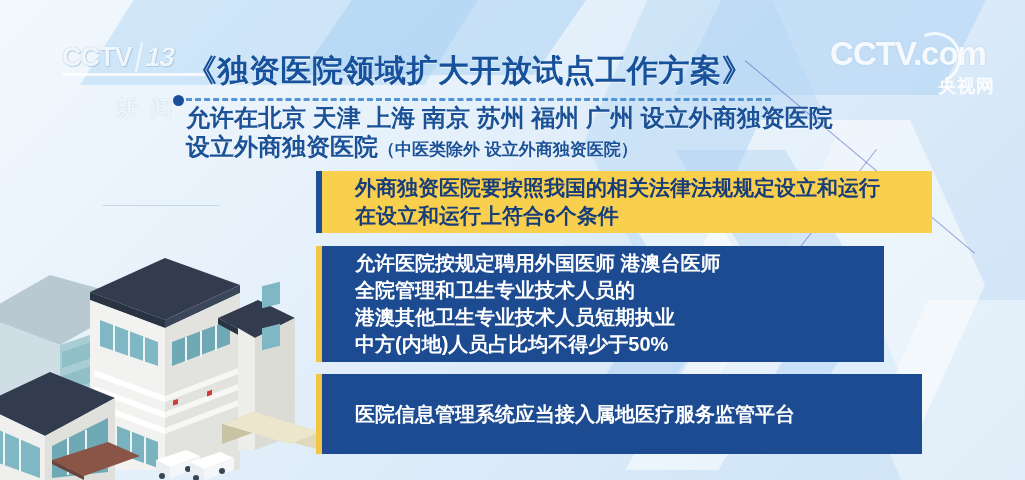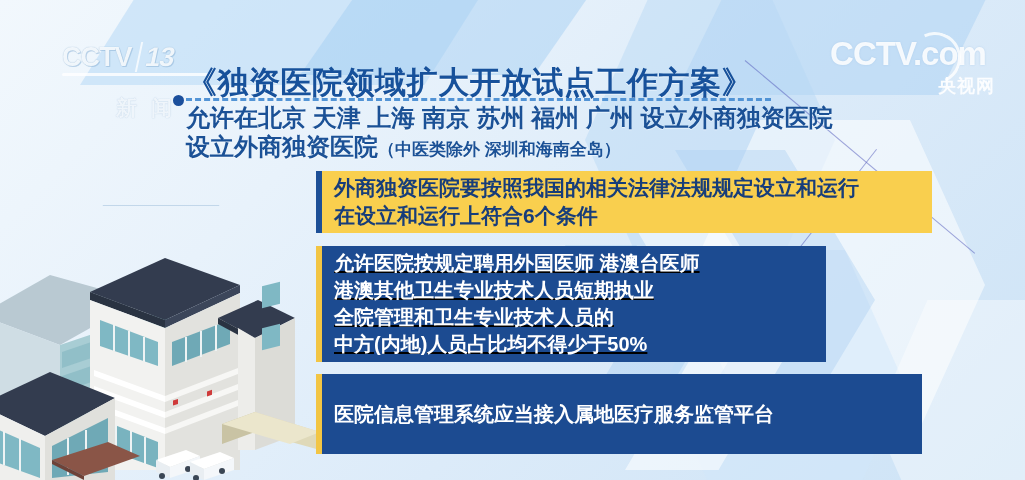--- a/index.html
+++ b/index.html
@@ -128,21 +128,20 @@
     border-bottom-color: transparent; border-left-color: transparent;
     transform: rotate(20deg);
   }
 
   
   .headline-block { position: absolute; left: 186px; top: 52px; width: 760px; }
   .headline {
     font-size: 31px; font-weight: bold; color: #17519b; line-height: 38px;
     white-space: nowrap; letter-spacing: 0.5px;
     text-shadow: 0 1px 0 rgba(255,255,255,0.6);
-    margin-top: 12px;
   }
   .dash-rule {
     position: absolute; left: 186px; top: 98px; width: 585px; height: 0;
     border-top: 3px dashed #4b8fd4; opacity: 0.95;
   }
   .bullet-dot {
     position: absolute; left: 173px; top: 95px; width: 11px; height: 11px;
     border-radius: 50%; background: #1b4f9c;
   }
   .subline {
@@ -155,38 +154,37 @@
   .subline-2 .paren { font-size: 17px; font-weight: bold; }
 
   
   .callout {
     position: absolute;
     box-sizing: border-box;
     display: flex;
     flex-direction: column;
     justify-content: center;
   }
-  .callout .line { white-space: nowrap; }
+  .callout .line { white-space: nowrap; margin-left: 21px; }
 
   .callout-yellow {
     left: 316px; top: 171px; width: 616px; height: 62px;
     background: #f9cf4e;
     border-left: 6px solid #1c4f97;
     padding: 4px 0 4px 12px;
   }
   .callout-yellow .line {
     color: #173d7a; font-weight: bold; font-size: 21px; line-height: 28px;
   }
 
   .callout-blue-1 {
-    left: 316px; top: 246px; width: 510px; height: 116px;
+    left: 316px; top: 246px; width: 568px; height: 116px;
     background: #1c4b91;
     border-left: 6px solid #f2c544;
     padding: 4px 0 4px 12px;
-    text-decoration: underline;
   }
   .callout-blue-1 .line {
     color: #ffffff; font-weight: bold; font-size: 20px; line-height: 27px;
   }
 
   .callout-blue-2 {
     left: 316px; top: 374px; width: 606px; height: 80px;
     background: #1c4b91;
     border-left: 6px solid #f2c544;
     padding: 4px 0 4px 12px;
@@ -318,32 +316,32 @@
   </div>
 
   <div class="headline-block">
     <div class="headline">《独资医院领域扩大开放试点工作方案》</div>
   </div>
   <div class="bullet-dot"></div>
   <div class="dash-rule"></div>
 
   <div class="subline subline-1">允许在北京 天津 上海 南京 苏州 福州 广州 设立外商独资医院</div>
   <div class="subline subline-2">
-    <span>设立外商独资医院</span><span class="paren">（中医类除外 深圳和海南全岛）</span>
+    <span>设立外商独资医院</span><span class="paren">（中医类除外 设立外商独资医院）</span>
   </div>
 
   <div class="callout callout-yellow">
     <div class="line">外商独资医院要按照我国的相关法律法规规定设立和运行</div>
     <div class="line">在设立和运行上符合6个条件</div>
   </div>
 
   <div class="callout callout-blue-1">
     <div class="line">允许医院按规定聘用外国医师  港澳台医师</div>
+    <div class="line">全院管理和卫生专业技术人员的</div>
     <div class="line">港澳其他卫生专业技术人员短期执业</div>
-    <div class="line">全院管理和卫生专业技术人员的</div>
     <div class="line">中方(内地)人员占比均不得少于50%</div>
   </div>
 
   <div class="callout callout-blue-2">
     <div class="line">医院信息管理系统应当接入属地医疗服务监管平台</div>
   </div>
 
 </div>
 
 </body></html>

